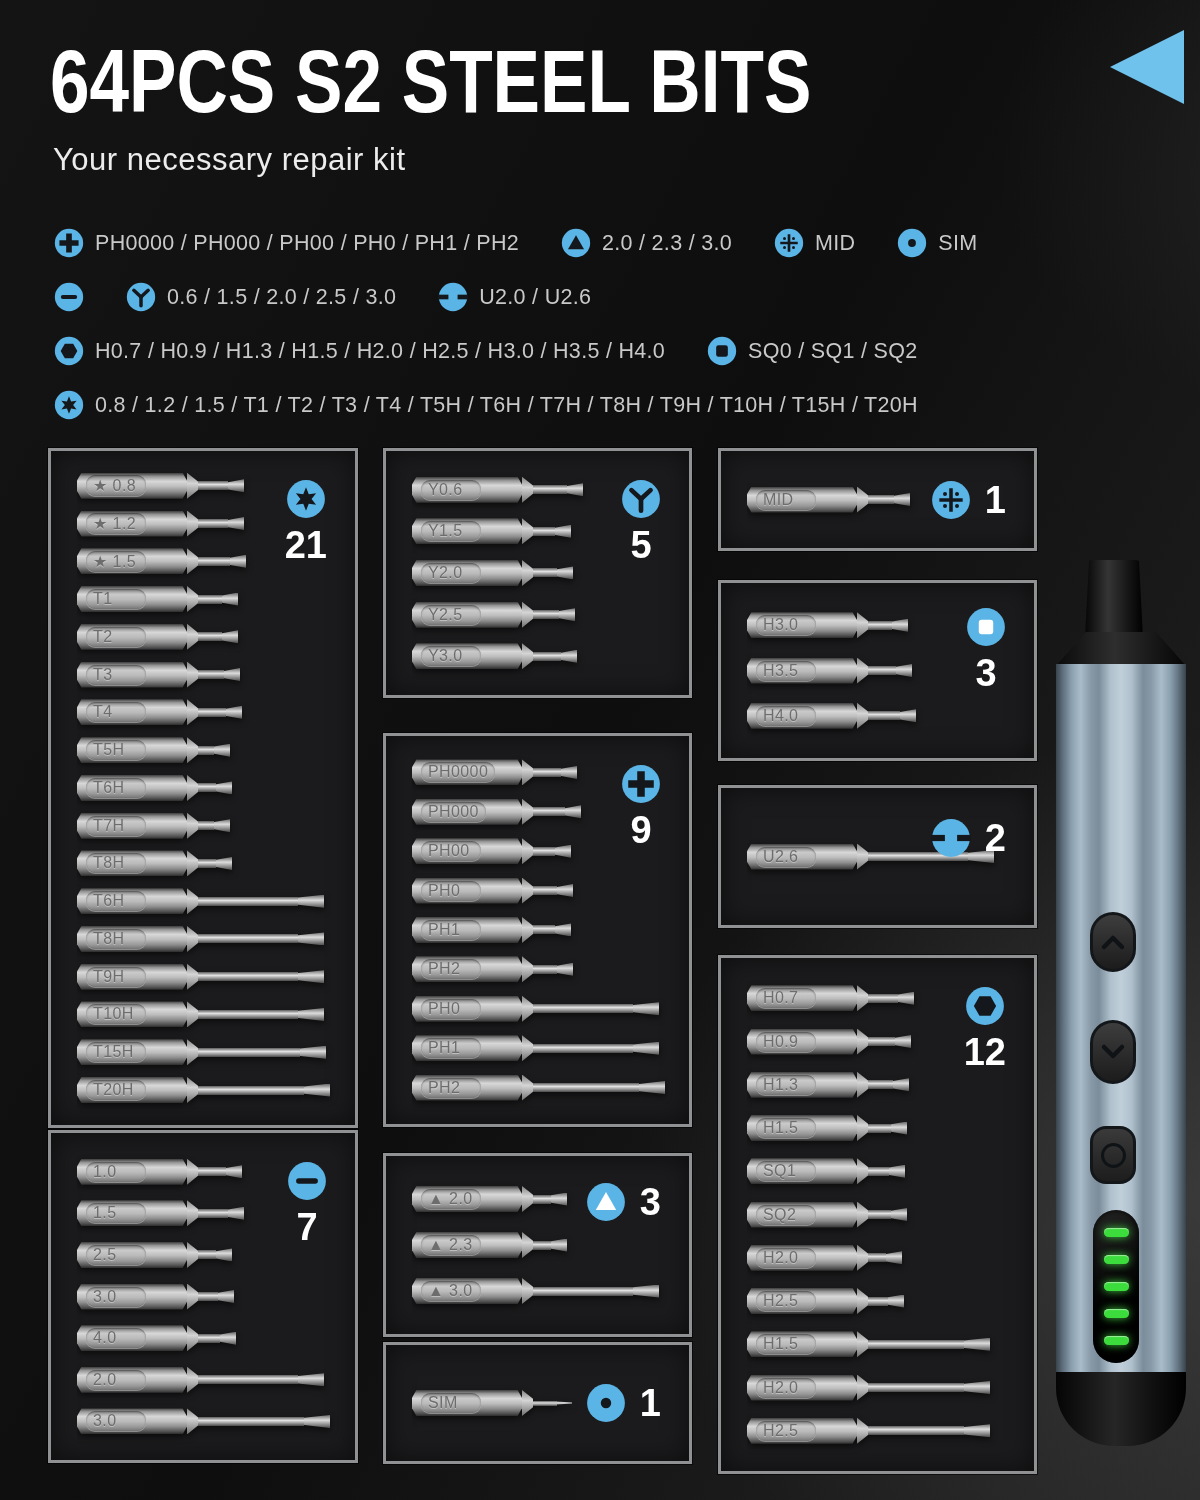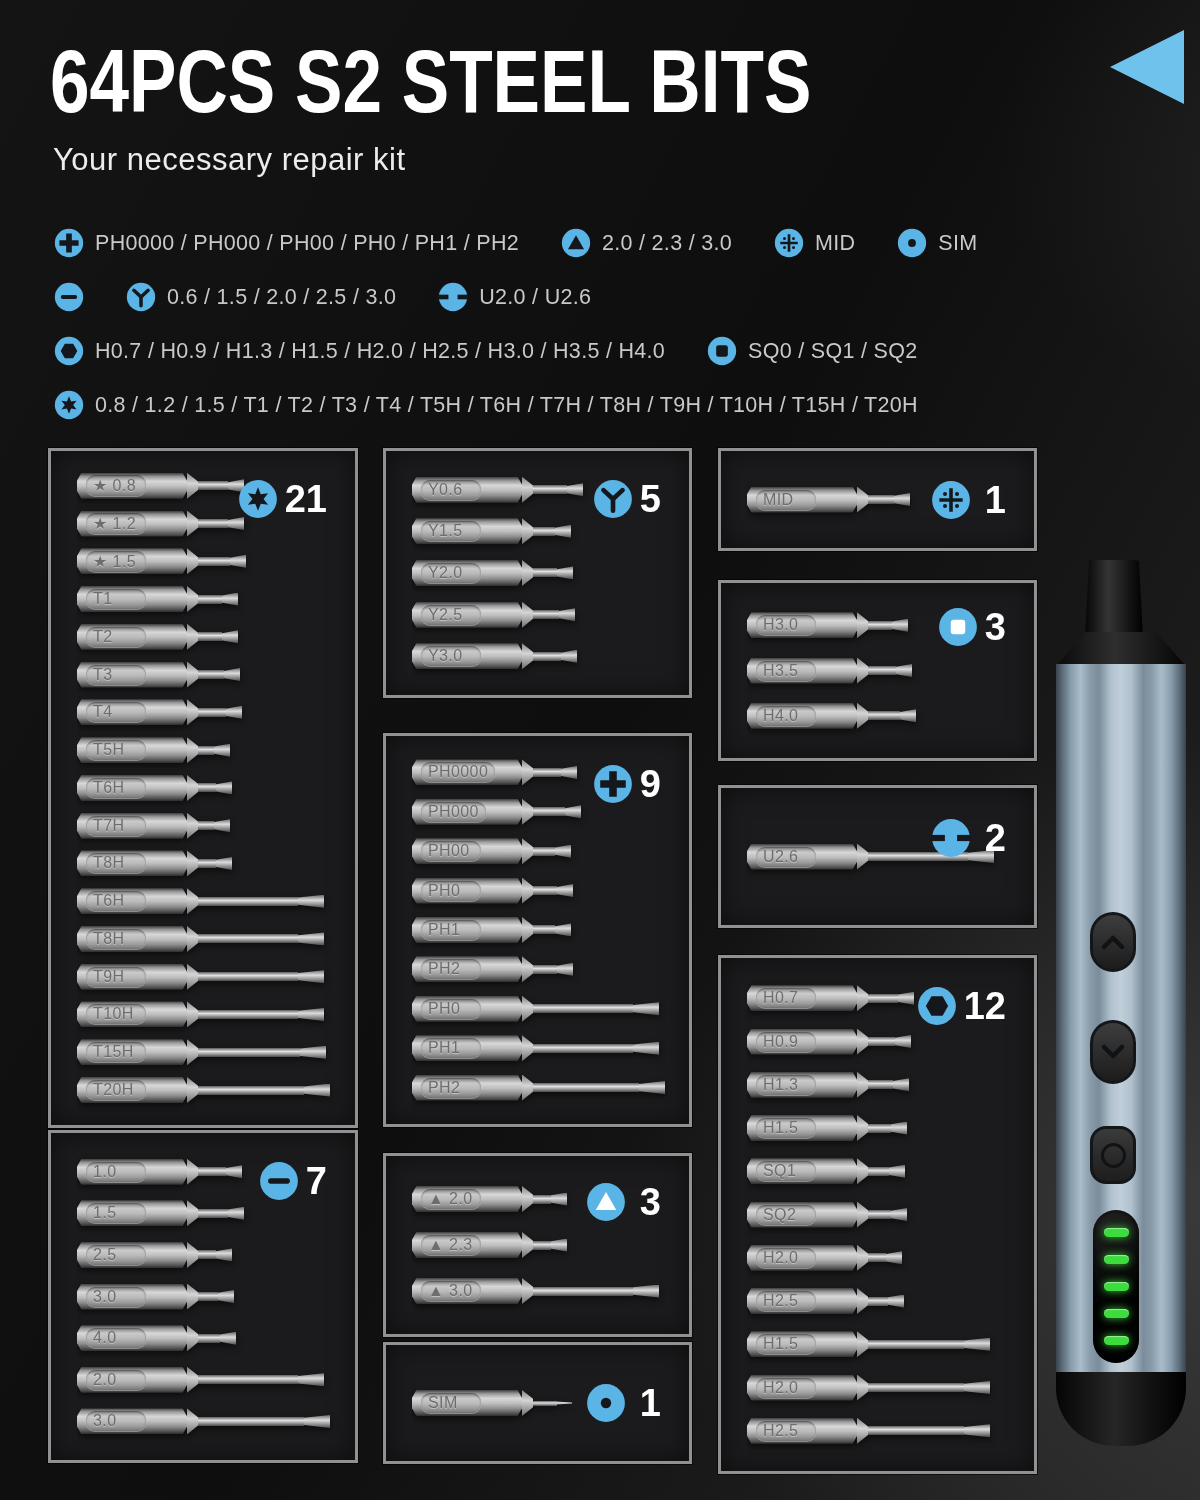--- a/index.html
+++ b/index.html
@@ -47,21 +47,21 @@
   .p1{left:48px;top:448px;width:304px;height:674px;}
   .p2{left:383px;top:448px;width:303px;height:244px;}
   .p3{left:718px;top:448px;width:313px;height:97px;}
   .p4{left:718px;top:580px;width:313px;height:175px;}
   .p5{left:383px;top:733px;width:303px;height:388px;}
   .p6{left:718px;top:785px;width:313px;height:137px;}
   .p7{left:718px;top:955px;width:313px;height:513px;}
   .p8{left:48px;top:1130px;width:304px;height:327px;}
   .p9{left:383px;top:1153px;width:303px;height:178px;}
   .p10{left:383px;top:1342px;width:303px;height:116px;}
-  .badge{position:absolute;top:28px;right:28px;display:flex;flex-direction:row;align-items:center;gap:7px;z-index:2;}
+  .badge{position:absolute;top:28px;right:28px;display:flex;flex-direction:column;align-items:center;gap:7px;z-index:2;}
   .badge .count{color:#fff;font-size:38px;font-weight:bold;line-height:1;}
   .badge .picon{width:40px;height:40px;}
   .badge.row{flex-direction:row;gap:14px;}
   .p3 .badge{top:50%;transform:translateY(-50%);}
   .p10 .badge{top:50%;transform:translateY(-50%);}
   .p6 .badge{top:30px;}
   .p9 .badge{top:26px;}
   .p4 .badge{top:24px;}
   .bits{
     position:absolute;left:26px;top:10px;bottom:10px;right:6px;z-index:1;

